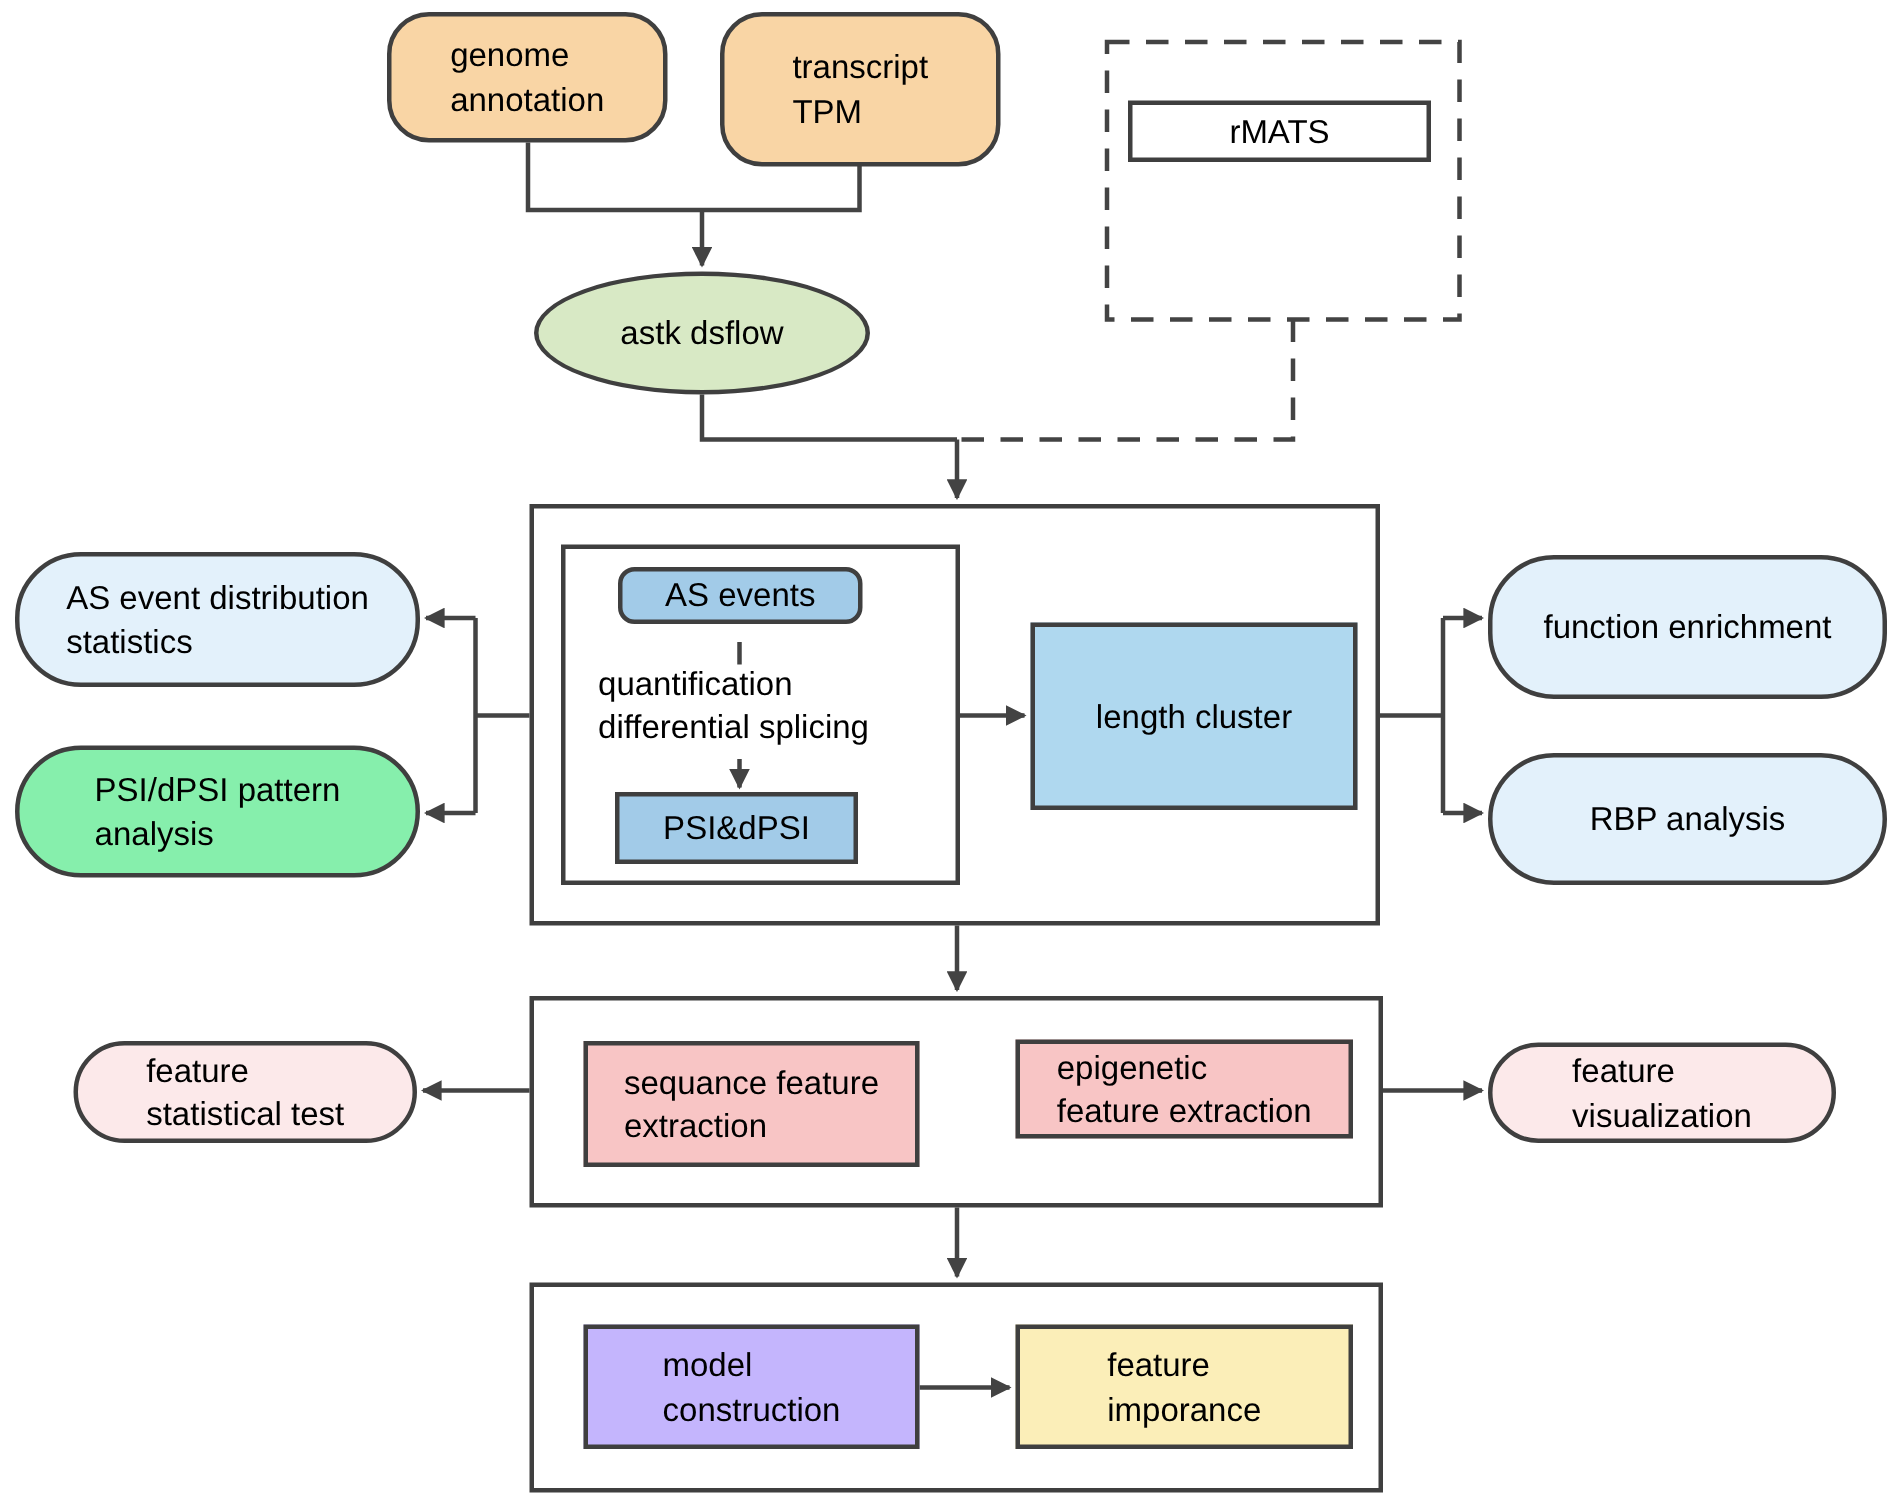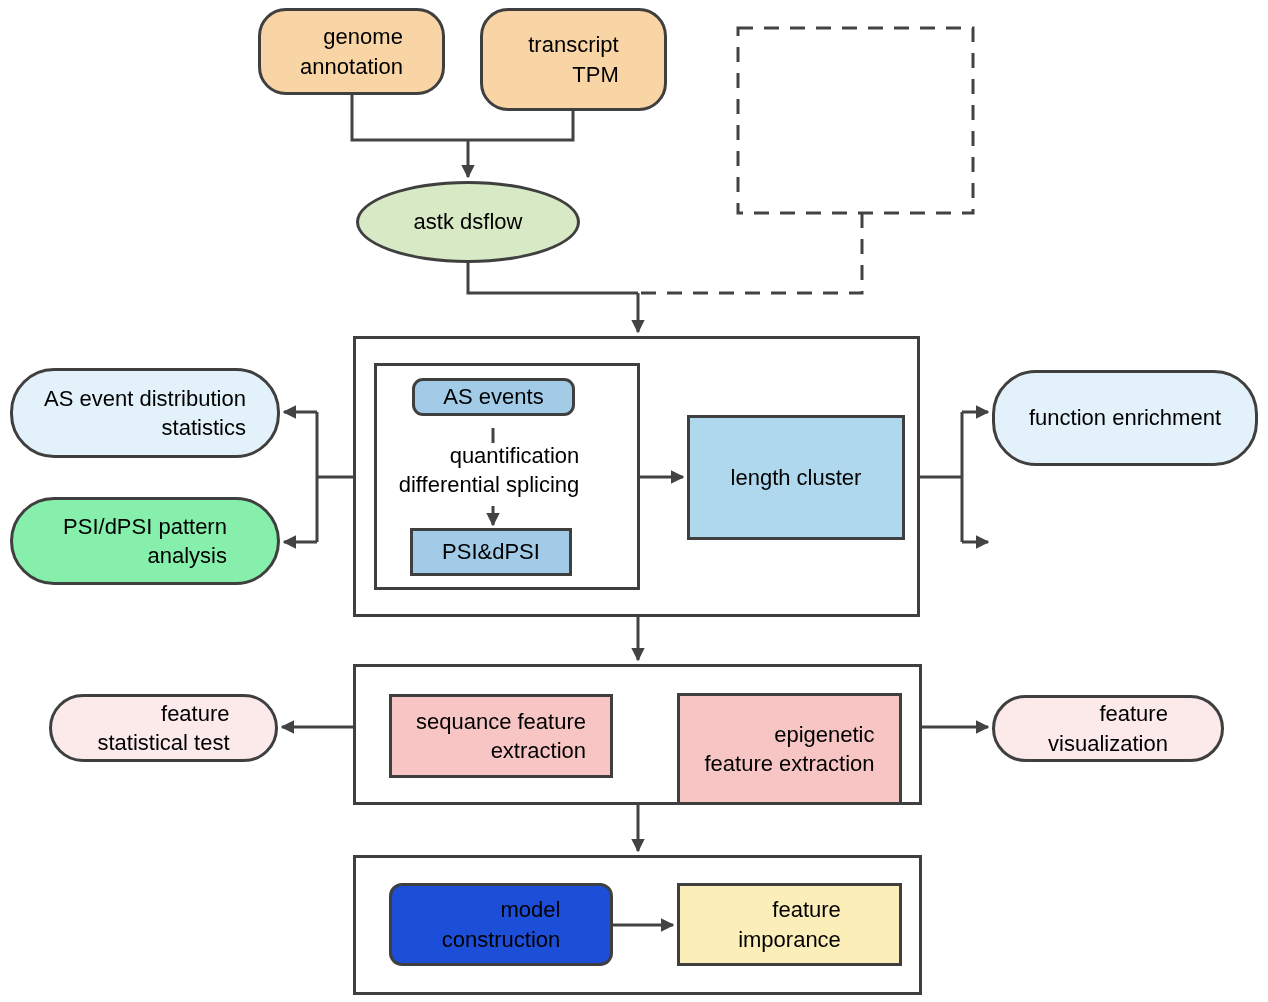--- a/index.html
+++ b/index.html
@@ -3,21 +3,21 @@
 <meta charset="utf-8">
 <style>
   html,body{margin:0;padding:0;background:#ffffff;}
   .canvas{
     position:relative;width:1268px;height:1002px;background:#ffffff;
     font-family:"Liberation Sans",sans-serif;color:#000000;overflow:hidden;
   }
   .edges{position:absolute;left:0;top:0;width:1268px;height:1002px;pointer-events:none;}
   .node{
     position:absolute;display:flex;align-items:center;justify-content:center;
-    text-align:right;white-space:pre-line;font-size:22px;line-height:1.32;
+    text-align:left;white-space:pre-line;font-size:22px;line-height:1.32;
     border:3px solid #3f3f3f;box-sizing:border-box;background:#ffffff;
   }
   .rounded{border-radius:28px;}
   .pill-lg{border-radius:44px;}
   .pill-sm{border-radius:34px;}
   .ellipse{border-radius:50%;}
   .section{background:transparent;}
   .plain{border:none;background:transparent;}
 </style>
 </head>
@@ -65,47 +65,49 @@
 
       <path d="M613 925 H673" marker-end="url(#arrow)"></path>
     </g>
   </svg>
 
   <div class="node rounded" style="left:258px;top:8px;width:187px;height:87px;background:#f9d5a5;">genome
 annotation</div>
   <div class="node rounded" style="left:480px;top:8px;width:187px;height:103px;background:#f9d5a5;">transcript
 TPM</div>
 
+  <div class="node" style="left:752px;top:67px;width:202px;height:41px;background:#ffffff;">rMATS</div>
 
   <div class="node ellipse" style="left:356px;top:181px;width:224px;height:82px;background:#d8e9c5;">astk dsflow</div>
 
   <div class="node section" style="left:353px;top:336px;width:567px;height:281px;"></div>
   <div class="node section" style="left:374px;top:363px;width:266px;height:227px;"></div>
   <div class="node" style="left:412px;top:378px;width:163px;height:38px;background:#a2cbe8;border-radius:11px;">AS events</div>
   <div class="node plain" style="left:364px;top:431px;width:250px;height:78px;">quantification
 differential splicing</div>
   <div class="node" style="left:410px;top:528px;width:162px;height:48px;background:#a2cbe8;">PSI&amp;dPSI</div>
   <div class="node pill-lg" style="left:10px;top:368px;width:270px;height:90px;background:#e3f1fb;">AS event distribution
 statistics</div>
 
   <div class="node" style="left:687px;top:415px;width:218px;height:125px;background:#afd8ef;">length cluster</div>
   <div class="node pill-lg" style="left:10px;top:497px;width:270px;height:88px;background:#86efac;">PSI/dPSI pattern
 analysis</div>
 
   <div class="node pill-lg" style="left:992px;top:370px;width:266px;height:96px;background:#e3f1fb;">function enrichment</div>
+  <div class="node pill-lg" style="left:992px;top:502px;width:266px;height:88px;background:#e3f1fb;">RBP analysis</div>
 
   <div class="node section" style="left:353px;top:664px;width:569px;height:141px;"></div>
   <div class="node" style="left:389px;top:694px;width:224px;height:84px;background:#f8c5c5;">sequance feature
 extraction</div>
-  <div class="node" style="left:677px;top:693px;width:225px;height:112px;background:#f8c5c5;">epigenetic
+  <div class="node" style="left:677px;top:693px;width:225px;height:66px;background:#f8c5c5;">epigenetic
 feature extraction</div>
   <div class="node pill-sm" style="left:49px;top:694px;width:229px;height:68px;background:#fce9ea;">feature
 statistical test</div>
   <div class="node pill-sm" style="left:992px;top:695px;width:232px;height:67px;background:#fce9ea;">feature
 visualization</div>
 
   <div class="node section" style="left:353px;top:855px;width:569px;height:140px;"></div>
-  <div class="node" style="left:389px;top:883px;width:224px;height:83px;background:#1d4ed8;border-radius:13px;">model
+  <div class="node" style="left:389px;top:883px;width:224px;height:83px;background:#c4b5fd;">model
 construction</div>
   <div class="node" style="left:677px;top:883px;width:225px;height:83px;background:#fbeeb8;">feature
 imporance</div>
 
 </div>
 
 </body></html>

